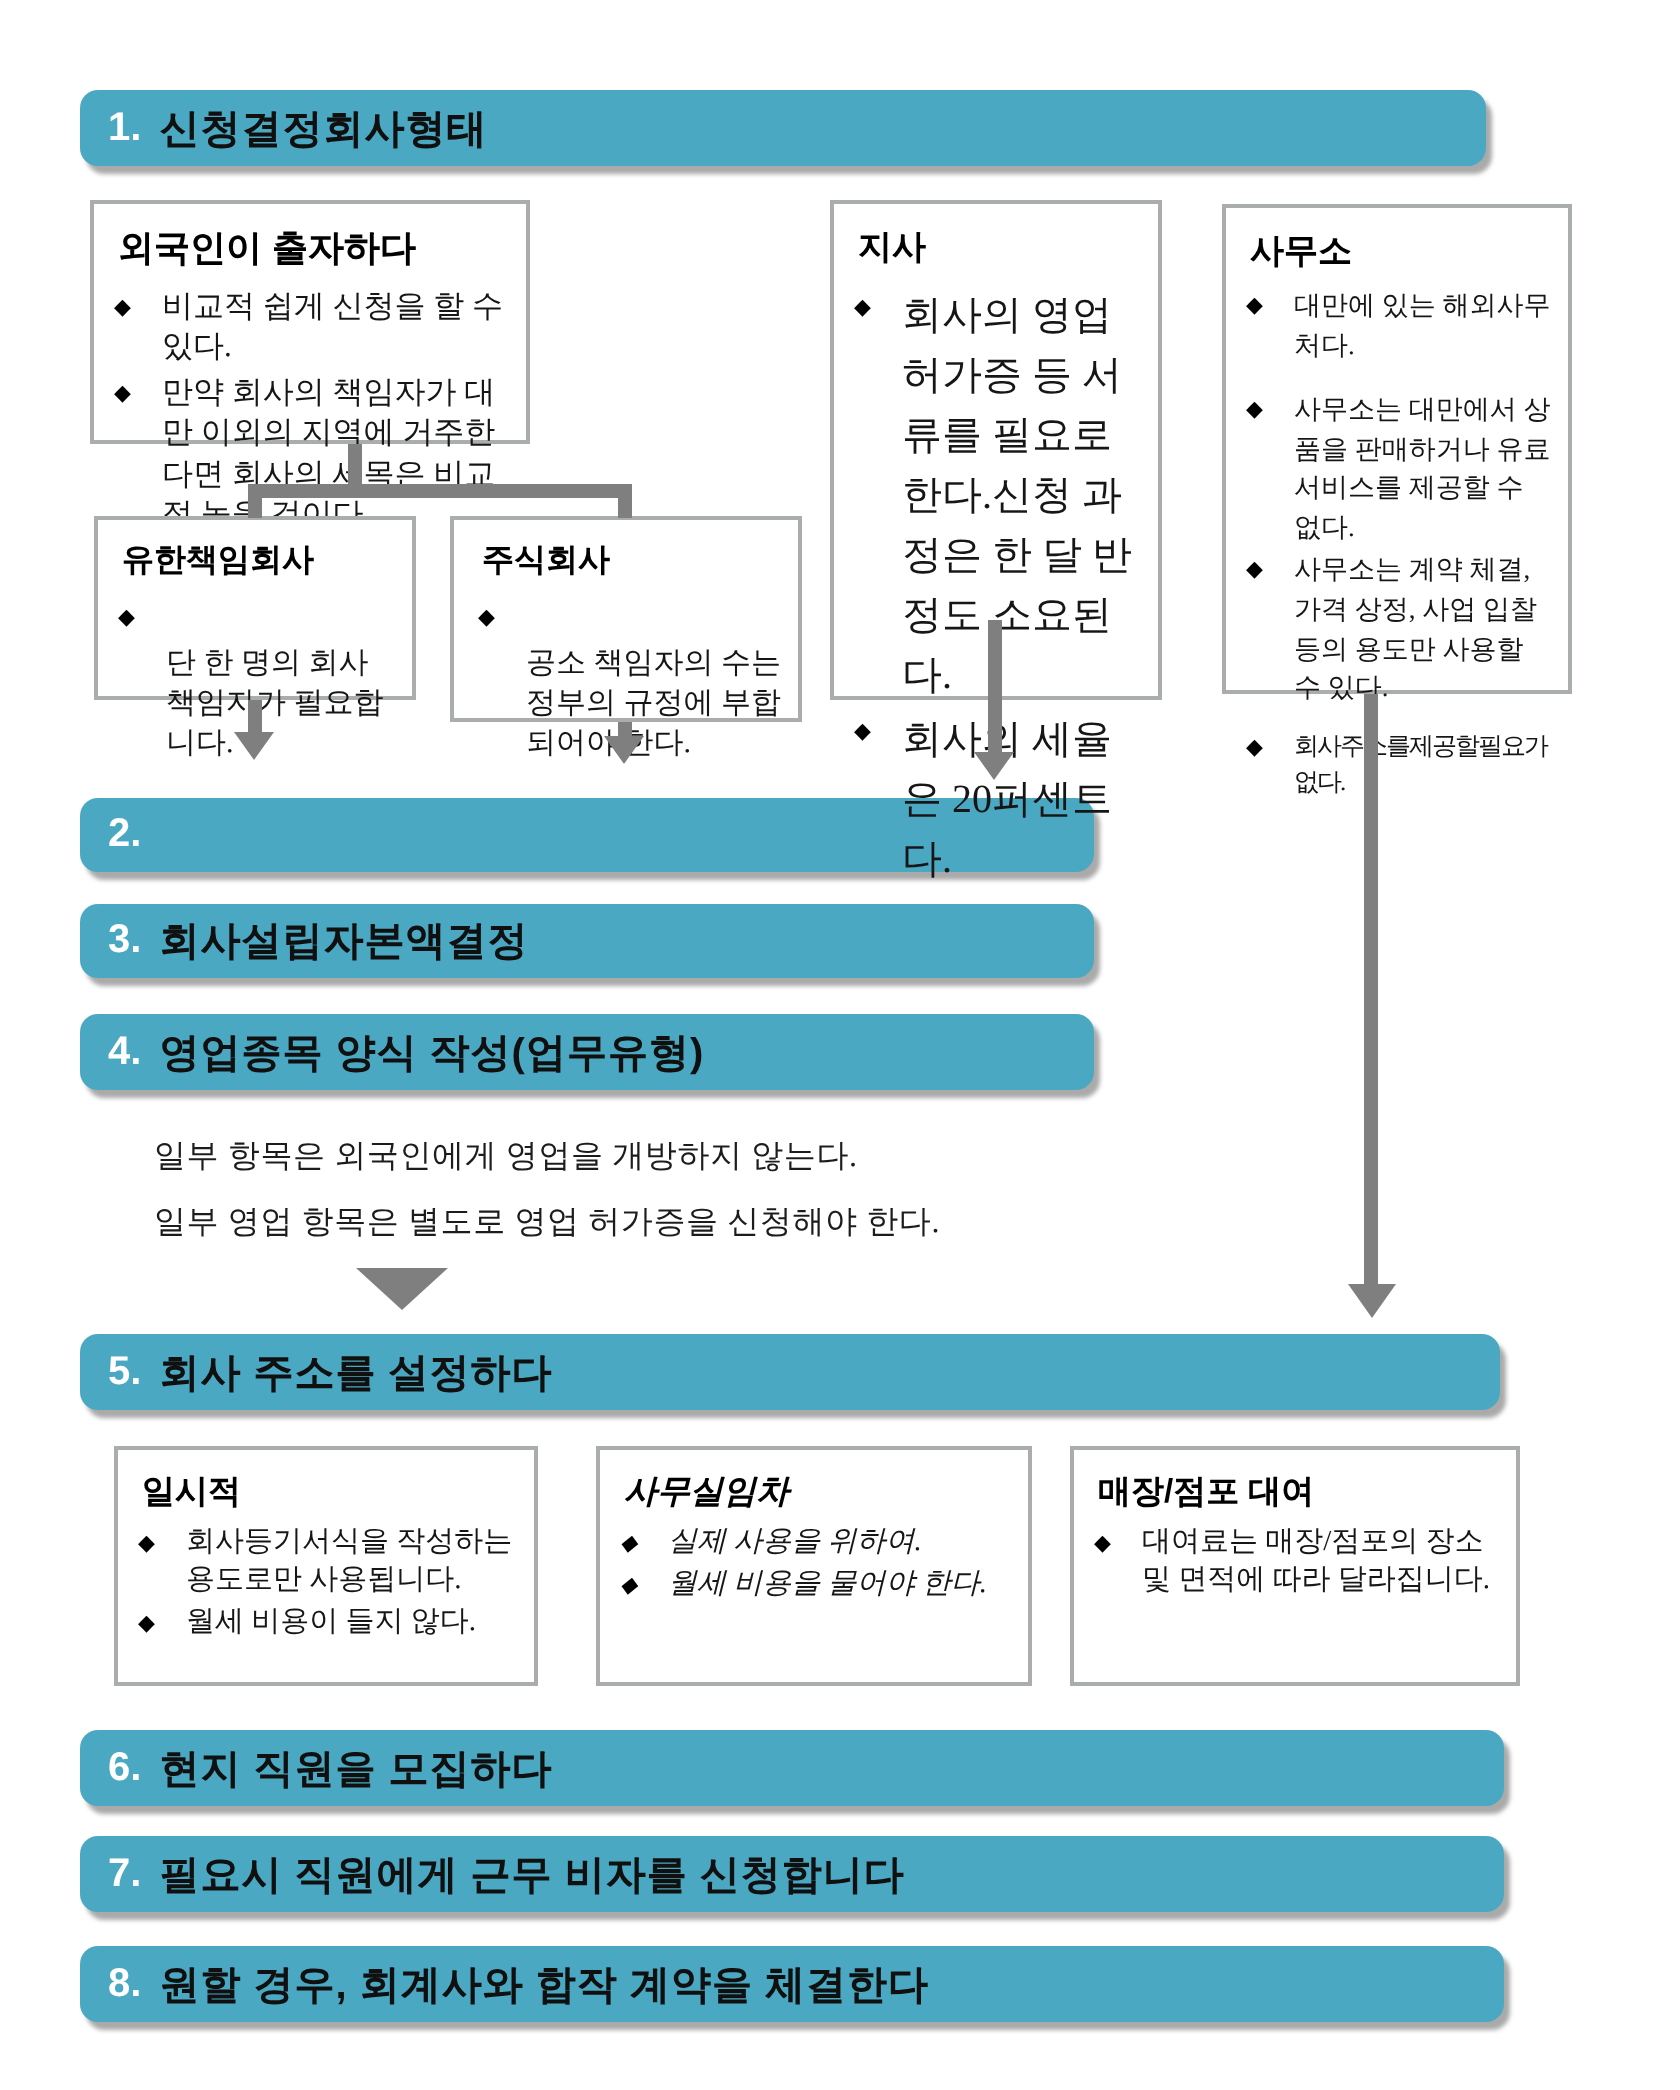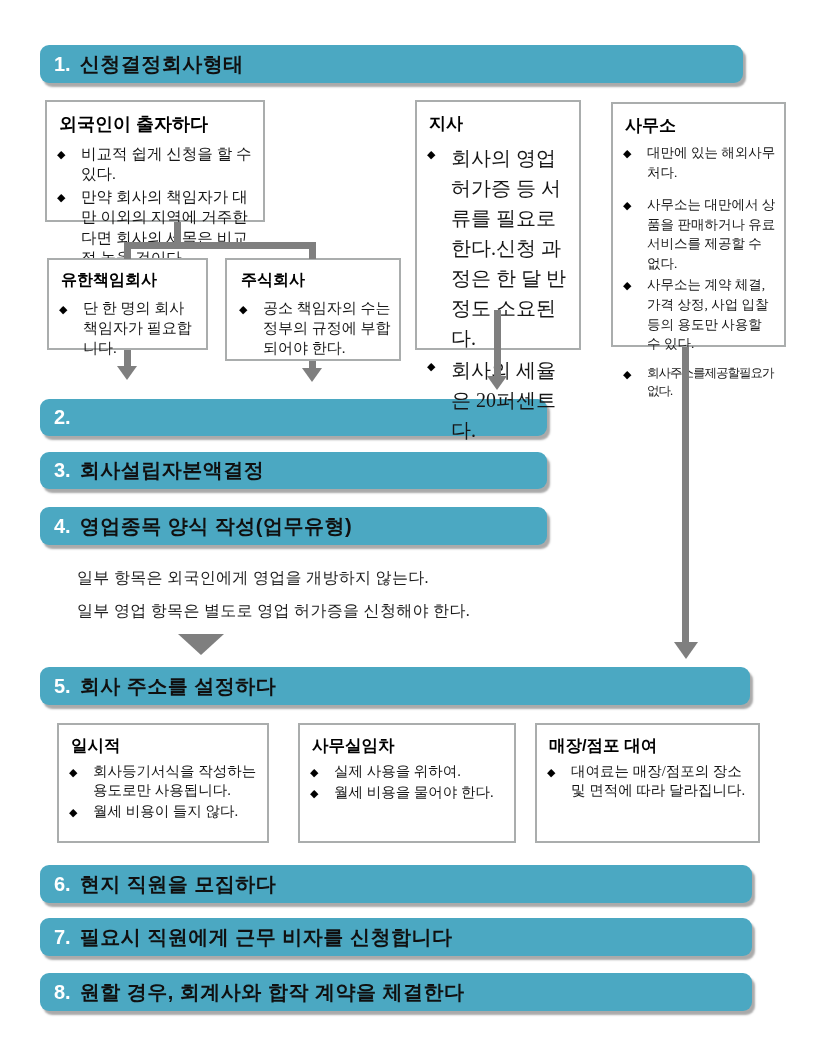--- a/index.html
+++ b/index.html
@@ -27,21 +27,21 @@
   .box-branch .title{font-size:17px;}
   .box-branch .btxt{font-size:20px;}
   .box-branch .bullet{line-height:1.5;}
   .box-office .title{font-size:17px;margin-bottom:6px;}
   .box-office .btxt{font-size:13.5px;}
   .box-office .bullet{line-height:1.45;}
   .box-office .bullet:nth-of-type(2){margin-bottom:13px;}
   .box-office .bullet:nth-of-type(5){margin-top:10px;}
   .box-office .bullet:nth-of-type(5) .btxt{font-size:12.5px;letter-spacing:-1px;}
   .sub .title{font-size:16px;}
-  .sub .btxt{font-size:15px;}
+  .sub .btxt{font-size:15px;margin-top:24px;}
   .addr .title{font-size:16.5px;margin-bottom:5px;}
   .addr .btxt{font-size:14.5px;}
 
   
   .cline{position:absolute;background:#7f7f7f;}
   .ahead{position:absolute;width:0;height:0;border-left:10px solid transparent;
          border-right:10px solid transparent;border-top:14px solid #7f7f7f;}
   .bigtri{position:absolute;width:0;height:0;border-left:23px solid transparent;
           border-right:23px solid transparent;border-top:21px solid #7f7f7f;}
 
@@ -171,21 +171,21 @@
     <div class="bullet">
       <span class="diamond">◆</span>
       <span class="btxt">회사등기서식을 작성하는 용도로만 사용됩니다.</span>
     </div>
     <div class="bullet">
       <span class="diamond">◆</span>
       <span class="btxt">월세 비용이 들지 않다.</span>
     </div>
   </div>
 
-  <div class="fbox addr" style="left:298px;top:723px;width:218px;height:120px;">
+  <div class="fbox addr" style="left:298px;top:723px;width:218px;height:120px;font-style:italic;">
     <div class="title">사무실임차</div>
     <div class="bullet">
       <span class="diamond">◆</span>
       <span class="btxt">실제 사용을 위하여.</span>
     </div>
     <div class="bullet">
       <span class="diamond">◆</span>
       <span class="btxt">월세 비용을 물어야 한다.</span>
     </div>
   </div>

